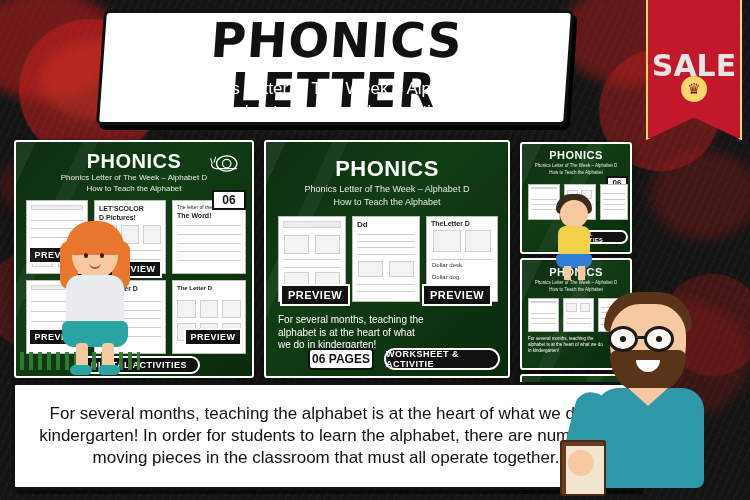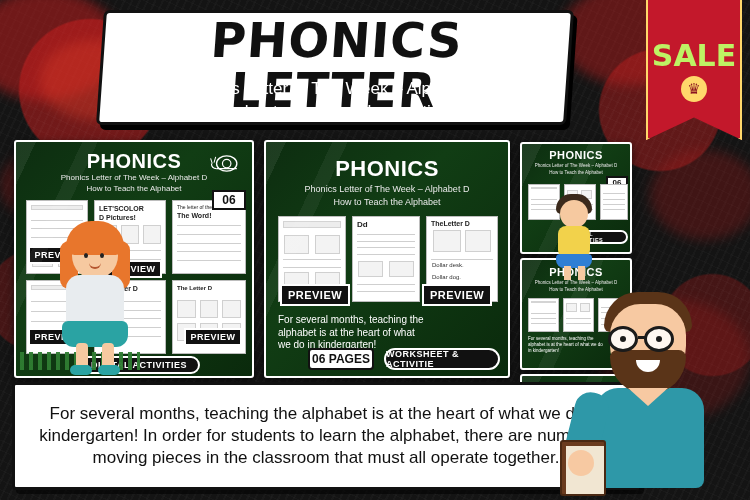--- a/index.html
+++ b/index.html
@@ -64,22 +64,22 @@
     border-top:none;
     clip-path: polygon(0 0, 100% 0, 100% 100%, 50% 84%, 0 100%);
     box-shadow:0 4px 10px rgba(0,0,0,.5);
   }
   .ribbon .super {
     position:absolute; top:14px; left:0; width:100%;
     text-align:center; color:#ffd86b; font-size:22px; font-weight:bold;
     font-family:"DejaVu Sans", sans-serif;
   }
   .ribbon .sale {
-    position:absolute; top:38px; left:0; width:100%;
-    text-align:center; color:#bef264; font-size:30px; font-weight:bold;
+    position:absolute; top:48px; left:0; width:100%;
+    text-align:center; color:#e5e5e5; font-size:30px; font-weight:bold;
     font-family:"DejaVu Sans", sans-serif;
   }
   .ribbon .badge {
     position:absolute; bottom:36px; left:50%; transform:translateX(-50%);
     width:26px; height:26px; border-radius:50%;
     background:#ffd86b; color:#8a1220; font-size:15px;
     display:flex; align-items:center; justify-content:center;
   }
 
   

